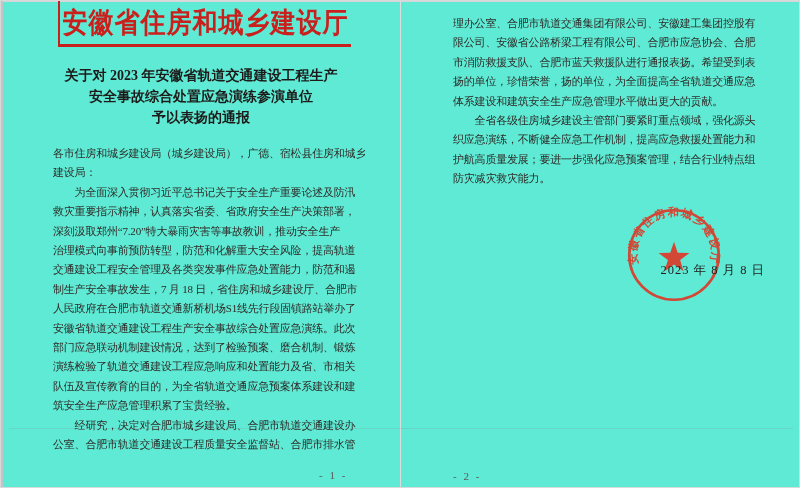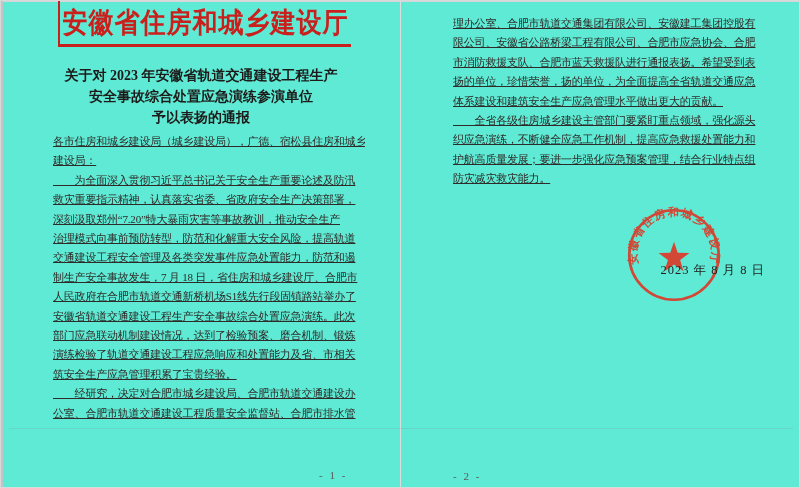--- a/index.html
+++ b/index.html
@@ -21,23 +21,23 @@
   .masthead-title{
     color:#c9201d;font-weight:bold;font-size:25px;letter-spacing:1px;
     white-space:nowrap;transform:scaleY(1.12);
   }
 
   .doc-title{position:absolute;left:30px;top:64px;width:340px;text-align:center;
     font-weight:bold;font-size:14px;line-height:21px;color:#1d1b19;}
   .doc-title .tline{white-space:nowrap;}
 
   .bodytext{font-size:11px;line-height:19.4px;letter-spacing:-0.2px;color:#2e2b28;}
-  .bodytext .tline{white-space:nowrap;overflow:hidden;text-decoration:underline;}
+  .bodytext .tline{white-space:nowrap;overflow:hidden;}
 
-  .body-p1{position:absolute;left:52px;top:131px;width:312px;}
+  .body-p1{position:absolute;left:52px;top:143px;width:312px;}
   .footer-1{position:absolute;left:318px;top:468px;font-size:11px;letter-spacing:2px;color:#5a5a5a;}
 
   .body-p2{position:absolute;left:452px;top:13px;width:312px;}
   .footer-2{position:absolute;left:452px;top:469px;font-size:11px;letter-spacing:2px;color:#5a5a5a;}
 
   .seal{position:absolute;left:612px;top:193px;width:122px;height:122px;}
   .seal svg{width:122px;height:122px;opacity:.92;}
   .seal-date{
     position:absolute;left:622px;top:261px;width:142px;text-align:right;
     font-size:12.5px;letter-spacing:1px;color:#222;white-space:nowrap;
@@ -71,20 +71,21 @@
         <div class="tline">　　为全面深入贯彻习近平总书记关于安全生产重要论述及防汛</div>
         <div class="tline">救灾重要指示精神，认真落实省委、省政府安全生产决策部署，</div>
         <div class="tline">深刻汲取郑州“7.20”特大暴雨灾害等事故教训，推动安全生产</div>
         <div class="tline">治理模式向事前预防转型，防范和化解重大安全风险，提高轨道</div>
         <div class="tline">交通建设工程安全管理及各类突发事件应急处置能力，防范和遏</div>
         <div class="tline">制生产安全事故发生，7 月 18 日，省住房和城乡建设厅、合肥市</div>
         <div class="tline">人民政府在合肥市轨道交通新桥机场S1线先行段固镇路站举办了</div>
         <div class="tline">安徽省轨道交通建设工程生产安全事故综合处置应急演练。此次</div>
         <div class="tline">部门应急联动机制建设情况，达到了检验预案、磨合机制、锻炼</div>
         <div class="tline">演练检验了轨道交通建设工程应急响应和处置能力及省、市相关</div>
+        <div class="tline">队伍及宣传教育的目的，为全省轨道交通应急预案体系建设和建</div>
         <div class="tline">筑安全生产应急管理积累了宝贵经验。</div>
       </div>
     <div>
         <div class="tline">　　经研究，决定对合肥市城乡建设局、合肥市轨道交通建设办</div>
         <div class="tline">公室、合肥市轨道交通建设工程质量安全监督站、合肥市排水管</div>
       </div>
   </div>
 
   <div class="footer-1">- 1 -</div>
 

